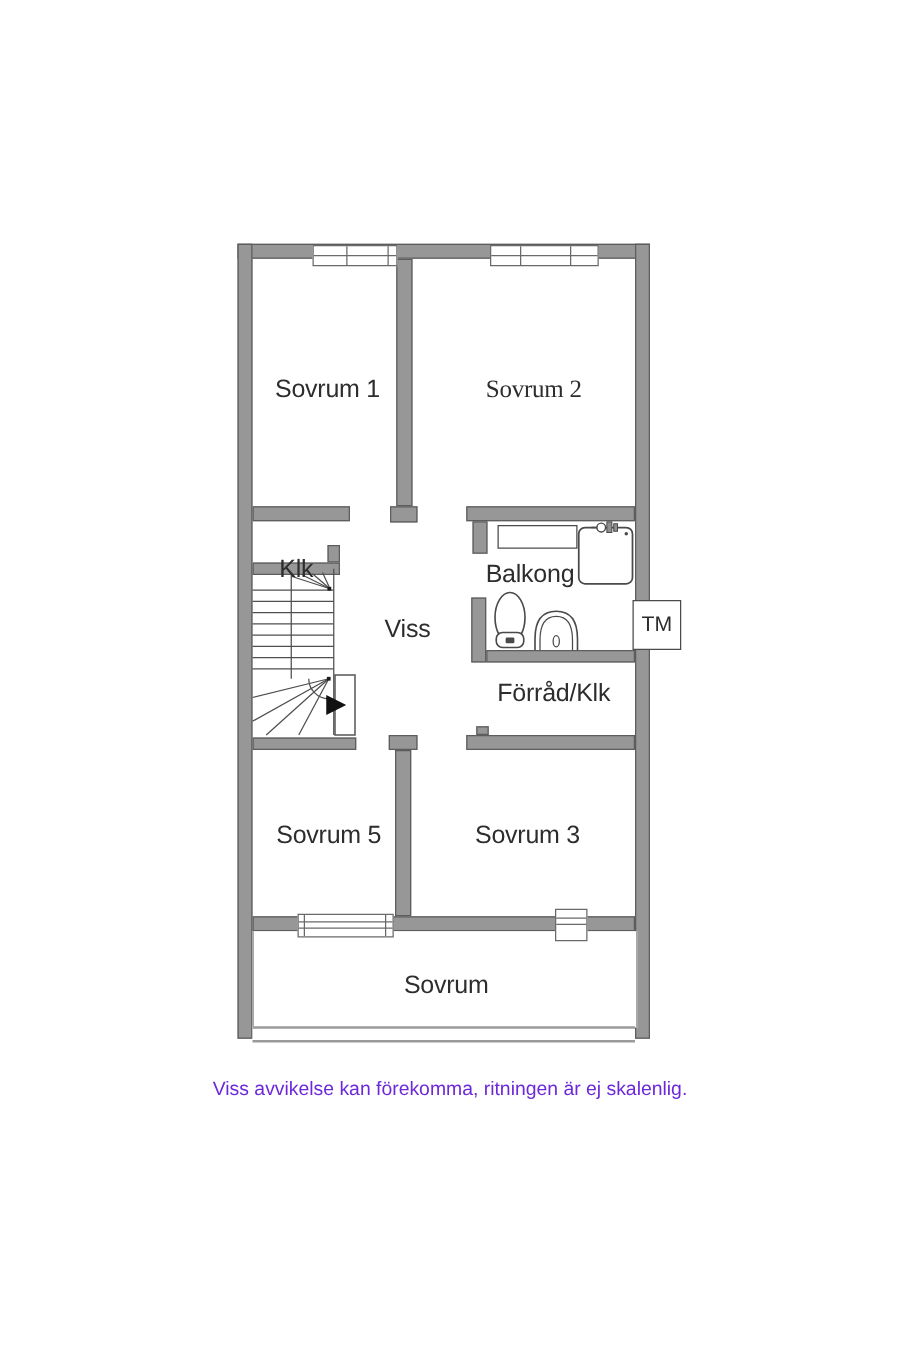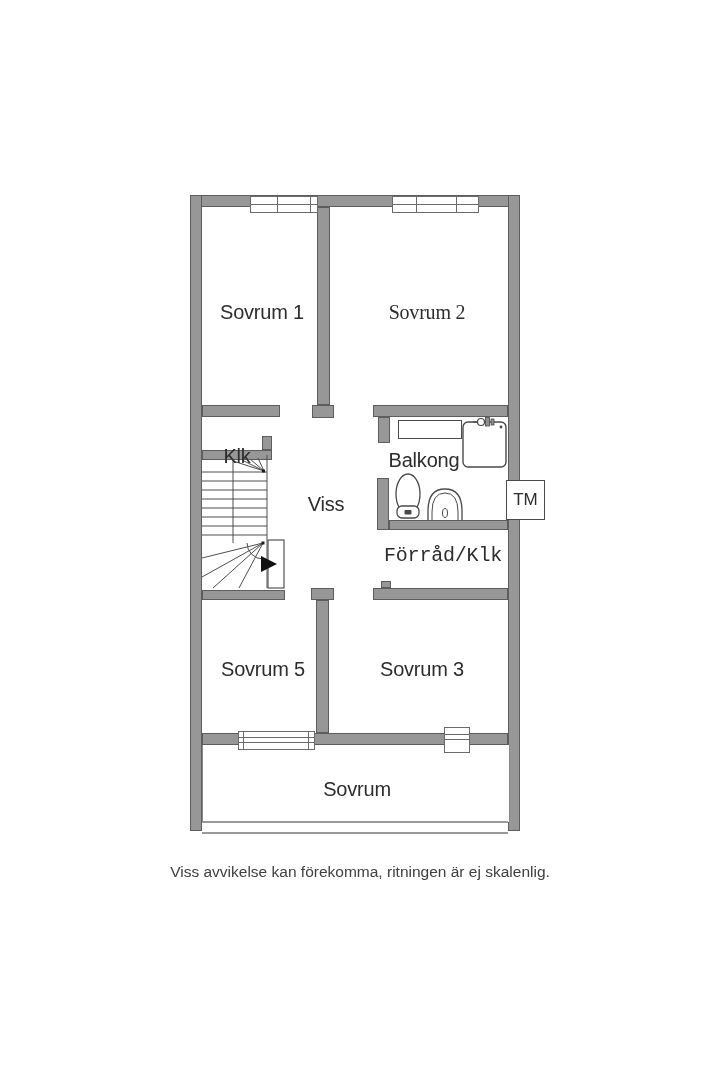--- a/index.html
+++ b/index.html
@@ -25,21 +25,21 @@
   .window{position:absolute;background:#fff;border:1px solid #6a6a6a;}
   .wline-h{position:absolute;left:0;right:0;height:1px;background:#6a6a6a;}
   .wline-v{position:absolute;top:0;bottom:0;width:1px;background:#6a6a6a;}
   .fixture-box{position:absolute;background:#fff;border:1.4px solid var(--line);}
   .tm-box{display:flex;align-items:center;justify-content:center;
     font-size:17px;color:var(--text);}
   .balcony{position:absolute;background:#fff;border-left:1px solid #8a8a8a;border-right:1px solid #8a8a8a;}
   .railing{position:absolute;background:#fff;border-top:2px solid #9a9a9a;border-bottom:2px solid #9a9a9a;}
   .footnote{
     position:absolute;left:360px;top:872px;transform:translate(-50%,-50%);
-    font-size:15.5px;color:#404040;white-space:nowrap;
+    font-size:15.5px;color:#6d28d9;white-space:nowrap;
   }
   svg{position:absolute;overflow:visible;}
 </style>
 </head>
 <body>
 
 <div class="canvas">
 
   <div class="wall" style="left:190px;top:195px;width:330px;height:12px;"></div>
   <div class="wall" style="left:190px;top:195px;width:12px;height:636px;"></div>
@@ -151,20 +151,20 @@
     <rect x="62" y="17.5" width="3" height="3" fill="#1a1a1a"></rect>
     <rect x="61.5" y="89.5" width="3" height="3" fill="#1a1a1a"></rect>
     <polygon points="61,104 61,120 77,112" fill="#111"></polygon>
   </svg>
 
   <div class="room-label" style="left:262px;top:312px;">Sovrum 1</div>
   <div class="room-label" style="left:427px;top:312px;font-family:Liberation Serif, serif;">Sovrum 2</div>
   <div class="room-label" style="left:237px;top:456px;">Klk</div>
   <div class="room-label" style="left:326px;top:504px;">Viss</div>
   <div class="room-label" style="left:424px;top:460px;">Balkong</div>
-  <div class="room-label" style="left:443px;top:555px;font-family:Liberation Mono, monospace;">Förråd/Klk</div>
+  <div class="room-label" style="left:443px;top:555px;">Förråd/Klk</div>
   <div class="room-label" style="left:263px;top:669px;">Sovrum 5</div>
   <div class="room-label" style="left:422px;top:669px;">Sovrum 3</div>
   <div class="room-label" style="left:357px;top:789px;">Sovrum</div>
 
   <div class="footnote">Viss avvikelse kan förekomma, ritningen är ej skalenlig.</div>
 
 </div>
 
 </body></html>

